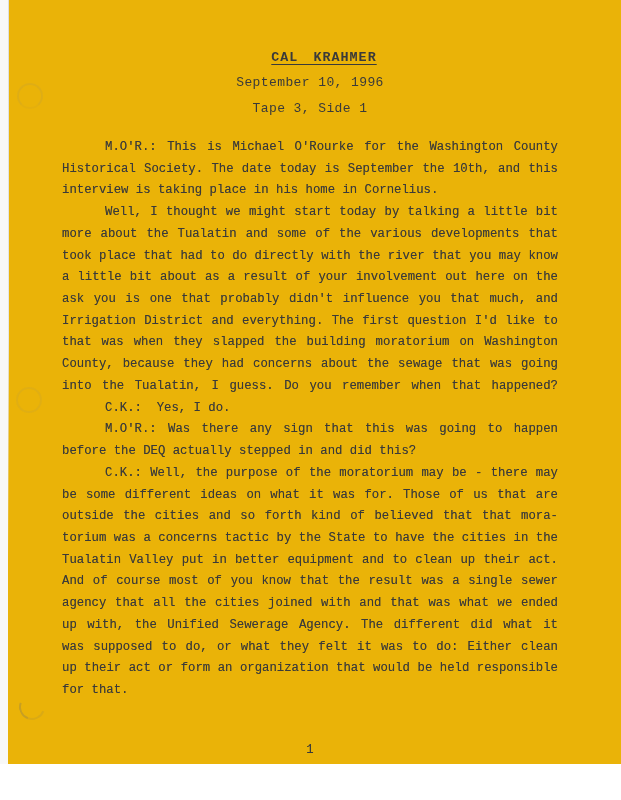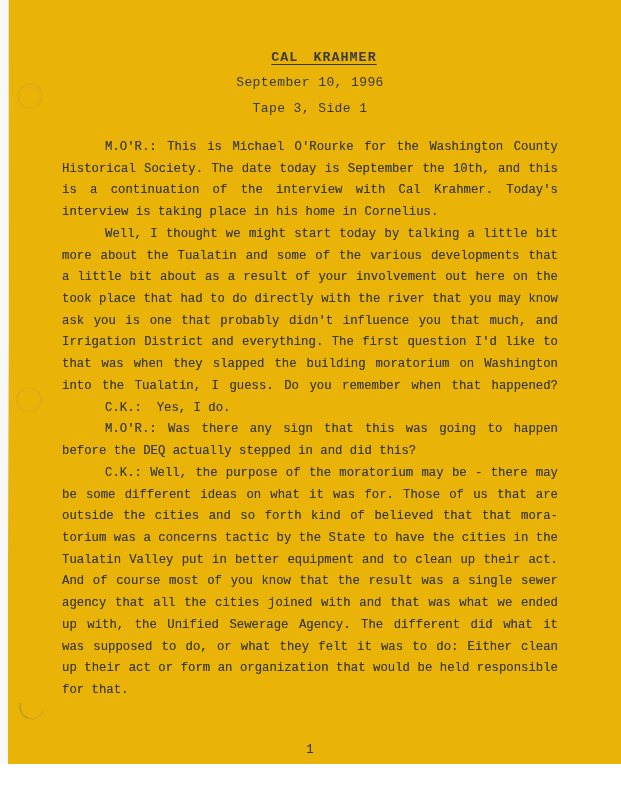--- a/index.html
+++ b/index.html
@@ -95,29 +95,29 @@
 
   <div class="header">
     <div class="doc-title">CAL KRAHMER</div>
     <div class="doc-subline">September 10, 1996</div>
     <div class="doc-subline">Tape 3, Side 1</div>
   </div>
 
   <div class="body-lines" id="lines">
       <div class="line j ind">M.O'R.:  This is Michael O'Rourke for the Washington County</div>
       <div class="line j">Historical Society.  The date today is September the 10th, and this</div>
-      <div class="line j">is a continuation of the interview with Cal Krahmer.  Today's</div>
       <div class="line">interview is taking place in his home in Cornelius.</div>
       <div class="line j ind">Well, I thought we might start today by talking a little bit</div>
       <div class="line j">more about the Tualatin and some of the various developments that</div>
+      <div class="line j">took place that had to do directly with the river that you may know</div>
       <div class="line j">a little bit about as a result of your involvement out here on the</div>
-      <div class="line j">took place that had to do directly with the river that you may know</div>
       <div class="line j">ask you is one that probably didn't influence you that much, and</div>
       <div class="line j">Irrigation District and everything.  The first question I'd like to</div>
       <div class="line j">that was when they slapped the building moratorium on Washington</div>
+      <div class="line j">County, because they had concerns about the sewage that was going</div>
       <div class="line j">into the Tualatin, I guess.  Do you remember when that happened?</div>
       <div class="line ind">C.K.:  Yes, I do.</div>
       <div class="line j ind">M.O'R.:  Was there any sign that this was going to happen</div>
       <div class="line">before the DEQ actually stepped in and did this?</div>
       <div class="line j ind">C.K.:  Well, the purpose of the moratorium may be - there may</div>
       <div class="line j">be some different ideas on what it was for.  Those of us that are</div>
       <div class="line j">outside the cities and so forth kind of believed that that mora-</div>
       <div class="line j">torium was a concerns tactic by the State to have the cities in the</div>
       <div class="line j">Tualatin Valley put in better equipment and to clean up their act.</div>
       <div class="line j">And of course most of you know that the result was a single sewer</div>

